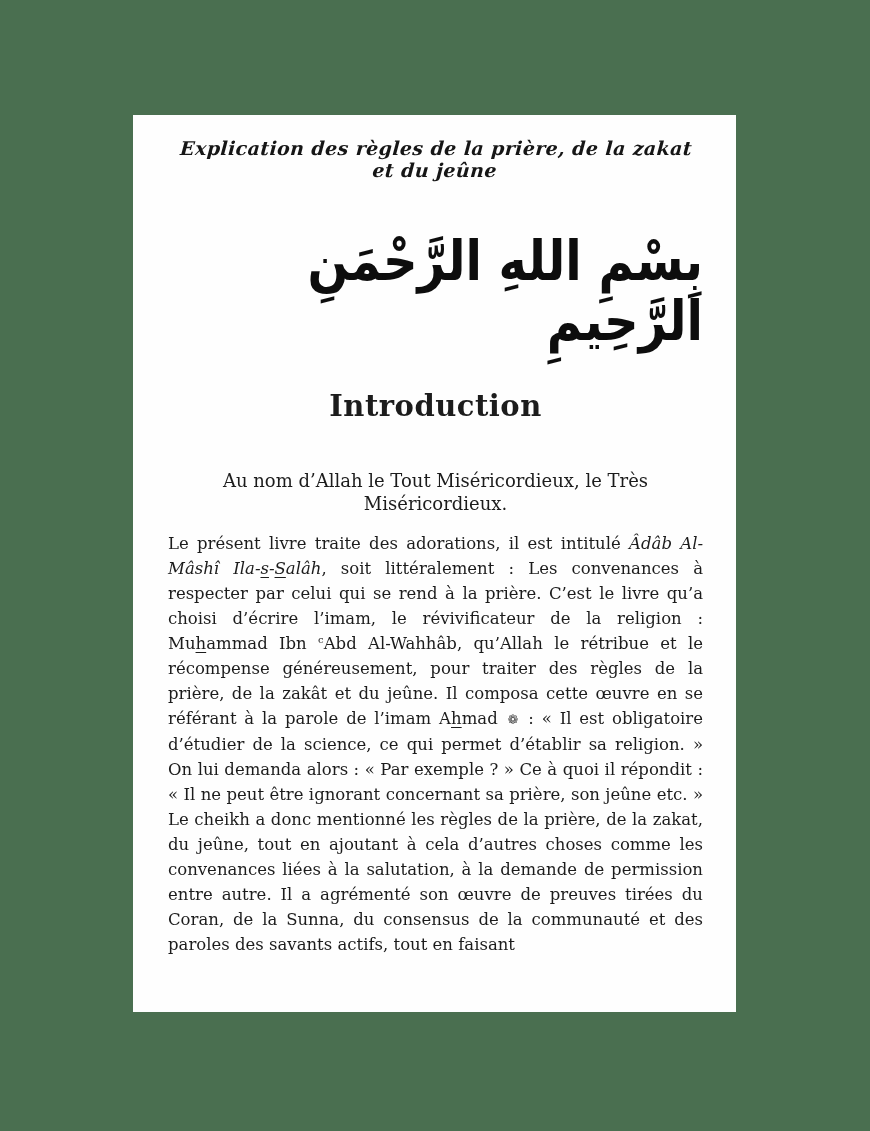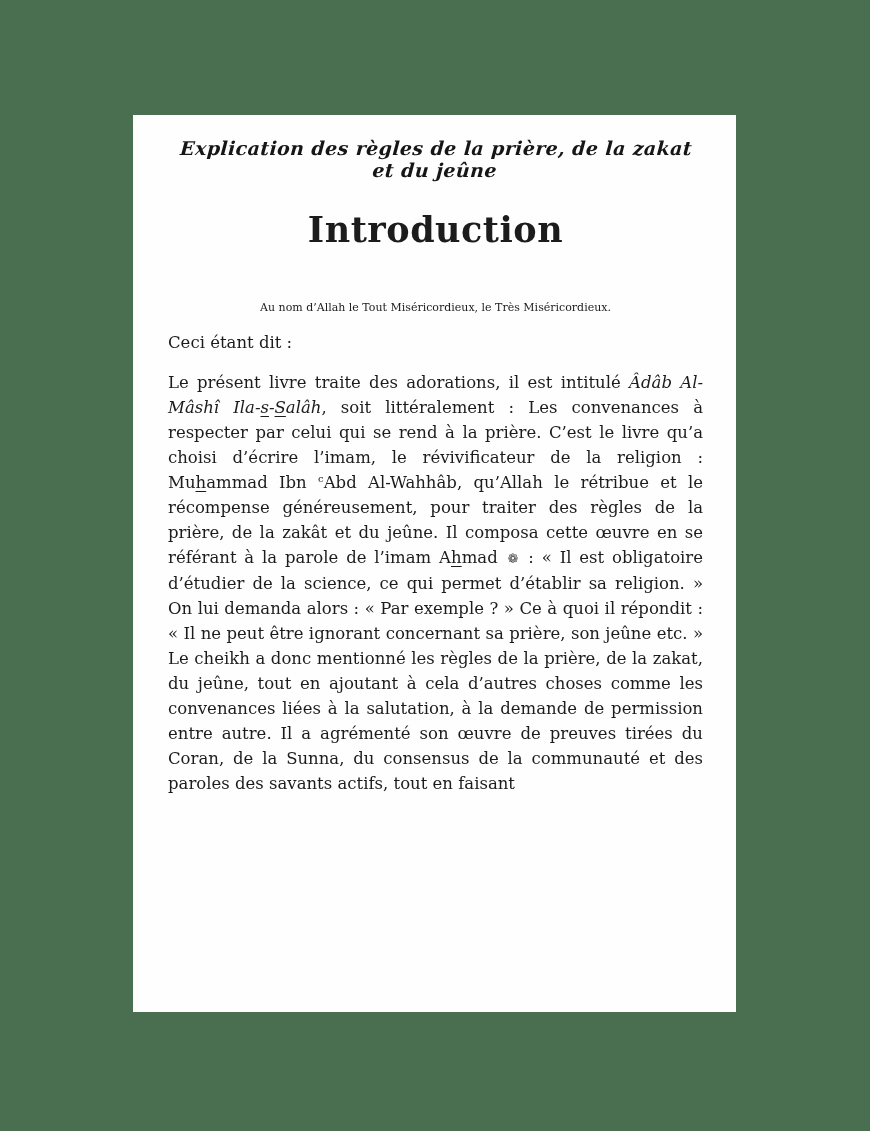--- a/index.html
+++ b/index.html
@@ -44,28 +44,28 @@
     font-family:"DejaVu Sans",sans-serif;
     font-weight:bold;
     font-size:48px;
     line-height:1.1;
     color:#0d0d0d;
     transform:scaleY(1.15);
   }
   .title{
     margin-top:28px;
     text-align:center;
-    font-size:35px;
+    font-size:29px;
     font-weight:bold;
     letter-spacing:0.5px;
   }
   .basmala-fr{
     margin-top:46px;
     text-align:center;
-    font-size:11px;
+    font-size:18px;
     line-height:23px;
   }
   .para{
     font-size:16.5px;
     text-align:justify;
     hyphens:none;
     color:var(--ink);
   }
   .p1{margin-top:22px;line-height:23px;}
   .p2{margin-top:12px;line-height:23px;text-align:left;}
@@ -80,23 +80,25 @@
     padding:0 2px;
   }
 </style>
 </head>
 <body>
 
 <div class="page">
 
   <div class="running-header">Explication des règles de la prière, de la zakat et du jeûne</div>
 
+  <div class="calligraphy">
+    <div class="bismillah-text">بِسْمِ اللهِ الرَّحْمَنِ الرَّحِيمِ</div>
+  </div>
 
   <h1 class="title">Introduction</h1>
 
   <p class="basmala-fr"><span>Au nom d’Allah le Tout Miséricordieux, le Très Miséricordieux.</span></p>
 
 
-  <p class="para p2"><span>Ceci étant dit&nbsp;:</span></p>
 
   <p class="para p3"><span>Le présent livre traite des adorations, il est intitulé </span><span class="seg-i">Âdâb Al-Mâshî Ila-</span><span class="seg-i seg-u">s</span><span class="seg-i">-</span><span class="seg-i seg-u">S</span><span class="seg-i">alâh</span><span>, soit littéralement&nbsp;: Les convenances à respecter par celui qui se rend à la prière. C’est le livre qu’a choisi d’écrire l’imam, le révivificateur de la religion&nbsp;: Mu</span><span class="seg-u">h</span><span>ammad Ibn </span><sup class="seg-sup">c</sup><span>Abd Al-Wahhâb, qu’Allah le rétribue et le récompense généreusement, pour traiter des règles de la prière, de la zakât et du jeûne. Il composa cette œuvre en se référant à la parole de l’imam A</span><span class="seg-u">h</span><span>mad </span><span class="ornament">❁</span><span>&nbsp;: «&nbsp;Il est obligatoire d’étudier de la science, ce qui permet d’établir sa religion.&nbsp;» On lui demanda alors&nbsp;: «&nbsp;Par exemple&nbsp;?&nbsp;» Ce à quoi il répondit&nbsp;: «&nbsp;Il ne peut être ignorant concernant sa prière, son jeûne etc.&nbsp;» Le cheikh a donc mentionné les règles de la prière, de la zakat, du jeûne, tout en ajoutant à cela d’autres choses comme les convenances liées à la salutation, à la demande de permission entre autre. Il a agrémenté son œuvre de preuves tirées du Coran, de la Sunna, du consensus de la communauté et des paroles des savants actifs, tout en faisant</span></p>
 
 </div>
 
 </body></html>

